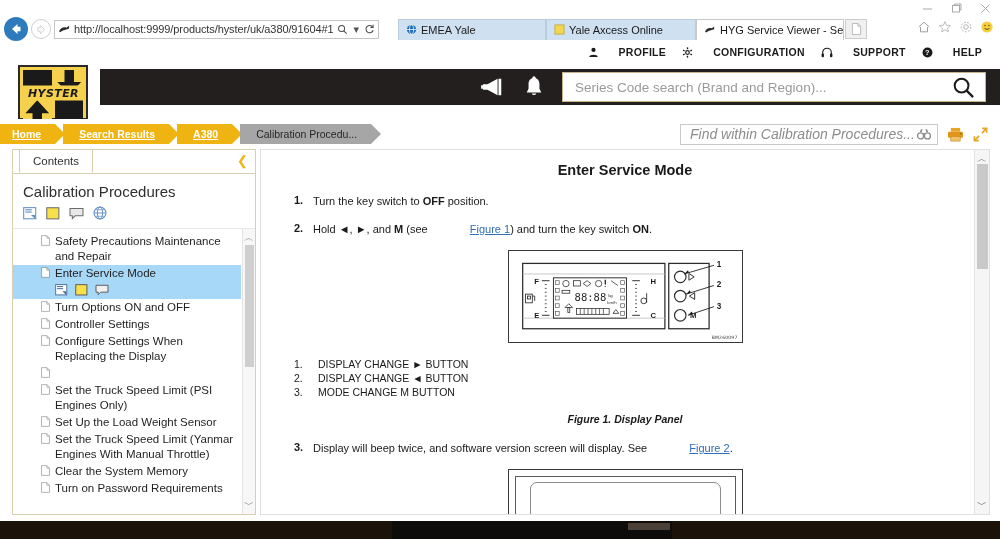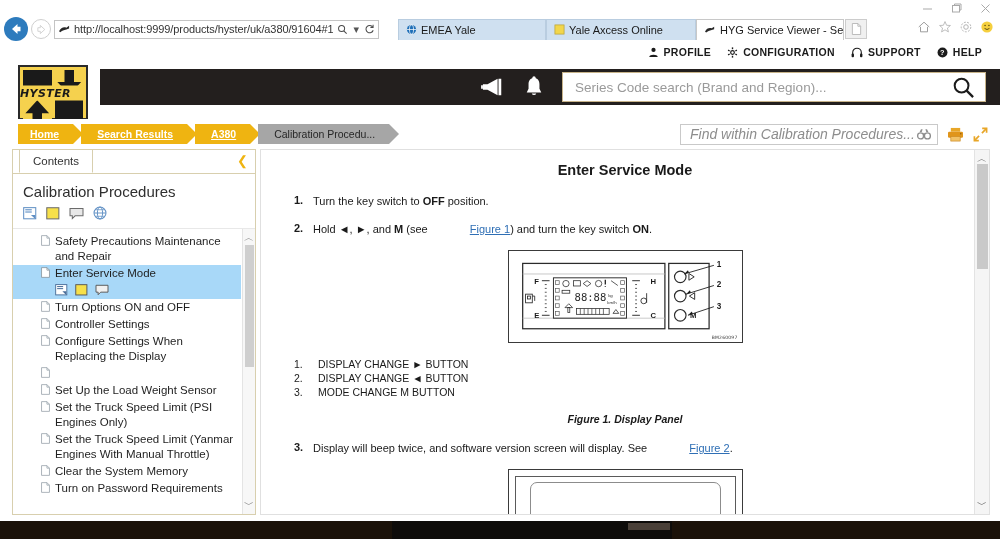--- a/index.html
+++ b/index.html
@@ -63,57 +63,57 @@
   .br-icons {
     position: absolute; right: 6px; top: 3px; display: flex; align-items: center; gap: 7px;
   }
 
   
   .util-bar {
     height: 22px; background: #ffffff; display: flex; justify-content: flex-end;
     align-items: center; gap: 16px; padding-right: 18px;
   }
   .util-item {
-    display: flex; align-items: center; gap: 5px;
+    display: flex; align-items: center; gap: 20px;
     font-size: 10.5px; font-weight: 700; color: #1b1b1b; letter-spacing: 0.3px;
   }
 
   .masthead { height: 56px; position: relative; background: #ffffff; }
   .logo {
     position: absolute; left: 18px; top: 2px; width: 70px; height: 55px;
     background: #f5d14e; border: 2px solid #2a2a2a; display: grid;
     grid-template-columns: 1fr 1fr; grid-template-rows: 1fr 1fr; gap: 3px; padding: 3px;
   }
   .logo-cell { background: #1a1a1a; position: relative; }
   .logo-cell.light { background: #f5d14e; }
   .logo-word {
     position: absolute; left: 0; right: 0; top: 50%; transform: translateY(-50%);
     font-size: 11px; font-weight: 900; font-style: italic;
-    color: #1a1a1a; letter-spacing: 0.4px; background: #f5d14e; padding: 1px 0;
+    color: #1a1a1a; letter-spacing: 0.4px; background: #f5d14e; padding: 1px 8px;
     z-index: 3; font-family: "DejaVu Sans", sans-serif;
   }
   .black-bar {
     position: absolute; left: 100px; right: 0; top: 6px; height: 36px;
     background: #231f1e; display: flex; align-items: center; justify-content: flex-end;
     padding-right: 14px; gap: 18px;
   }
   .search-box {
     width: 424px; height: 30px; background: #ffffff; border: 1px solid #c8b48a;
     display: flex; align-items: center; padding: 0 10px 0 12px;
   }
   .search-box input {
     flex: 1; border: none; outline: none; font-size: 13.5px; color: #8a8a8a;
     font-family: "Liberation Sans", sans-serif; background: transparent;
   }
   .search-box input::placeholder { color: #9a9a9a; }
 
   
   .crumb-bar {
     height: 30px; background: #ffffff; display: flex; align-items: center;
-    padding-left: 18px; position: relative;
+    position: relative;
   }
   .crumbs { display: flex; align-items: stretch; height: 20px; }
   .crumb {
     display: flex; align-items: center; position: relative;
     background: #efb411; color: #ffffff; font-size: 10.5px; font-weight: 700;
     padding: 0 14px 0 16px; margin-right: 8px; white-space: nowrap;
   }
   .crumb:first-child { padding-left: 12px; }
   .crumb::after {
     content: ""; position: absolute; right: -10px; top: 0; width: 0; height: 0;
@@ -630,30 +630,30 @@
               </svg>
             </span>
         </div>
         <div class="tree-item">
           <span class="doc-ico">
               <svg width="9" height="11" viewBox="0 0 10 12">
                 <path d="M0.6 0.6 h6 l2.8 2.8 v8 h-8.8 z" fill="#fff" stroke="#9aa4ac" stroke-width="0.9"></path>
                 <path d="M6.6 0.6 v2.8 h2.8" fill="none" stroke="#9aa4ac" stroke-width="0.9"></path>
               </svg>
             </span>
+          <span>Set the Truck Speed Limit (PSI Engines Only)</span>
+        </div>
+        <div class="tree-item">
+          <span class="doc-ico">
+              <svg width="9" height="11" viewBox="0 0 10 12">
+                <path d="M0.6 0.6 h6 l2.8 2.8 v8 h-8.8 z" fill="#fff" stroke="#9aa4ac" stroke-width="0.9"></path>
+                <path d="M6.6 0.6 v2.8 h2.8" fill="none" stroke="#9aa4ac" stroke-width="0.9"></path>
+              </svg>
+            </span>
           <span>Set Up the Load Weight Sensor</span>
-        </div>
-        <div class="tree-item">
-          <span class="doc-ico">
-              <svg width="9" height="11" viewBox="0 0 10 12">
-                <path d="M0.6 0.6 h6 l2.8 2.8 v8 h-8.8 z" fill="#fff" stroke="#9aa4ac" stroke-width="0.9"></path>
-                <path d="M6.6 0.6 v2.8 h2.8" fill="none" stroke="#9aa4ac" stroke-width="0.9"></path>
-              </svg>
-            </span>
-          <span>Set the Truck Speed Limit (PSI Engines Only)</span>
         </div>
         <div class="tree-item">
           <span class="doc-ico">
               <svg width="9" height="11" viewBox="0 0 10 12">
                 <path d="M0.6 0.6 h6 l2.8 2.8 v8 h-8.8 z" fill="#fff" stroke="#9aa4ac" stroke-width="0.9"></path>
                 <path d="M6.6 0.6 v2.8 h2.8" fill="none" stroke="#9aa4ac" stroke-width="0.9"></path>
               </svg>
             </span>
           <span>Set the Truck Speed Limit (Yanmar Engines With Manual Throttle)</span>
         </div>

